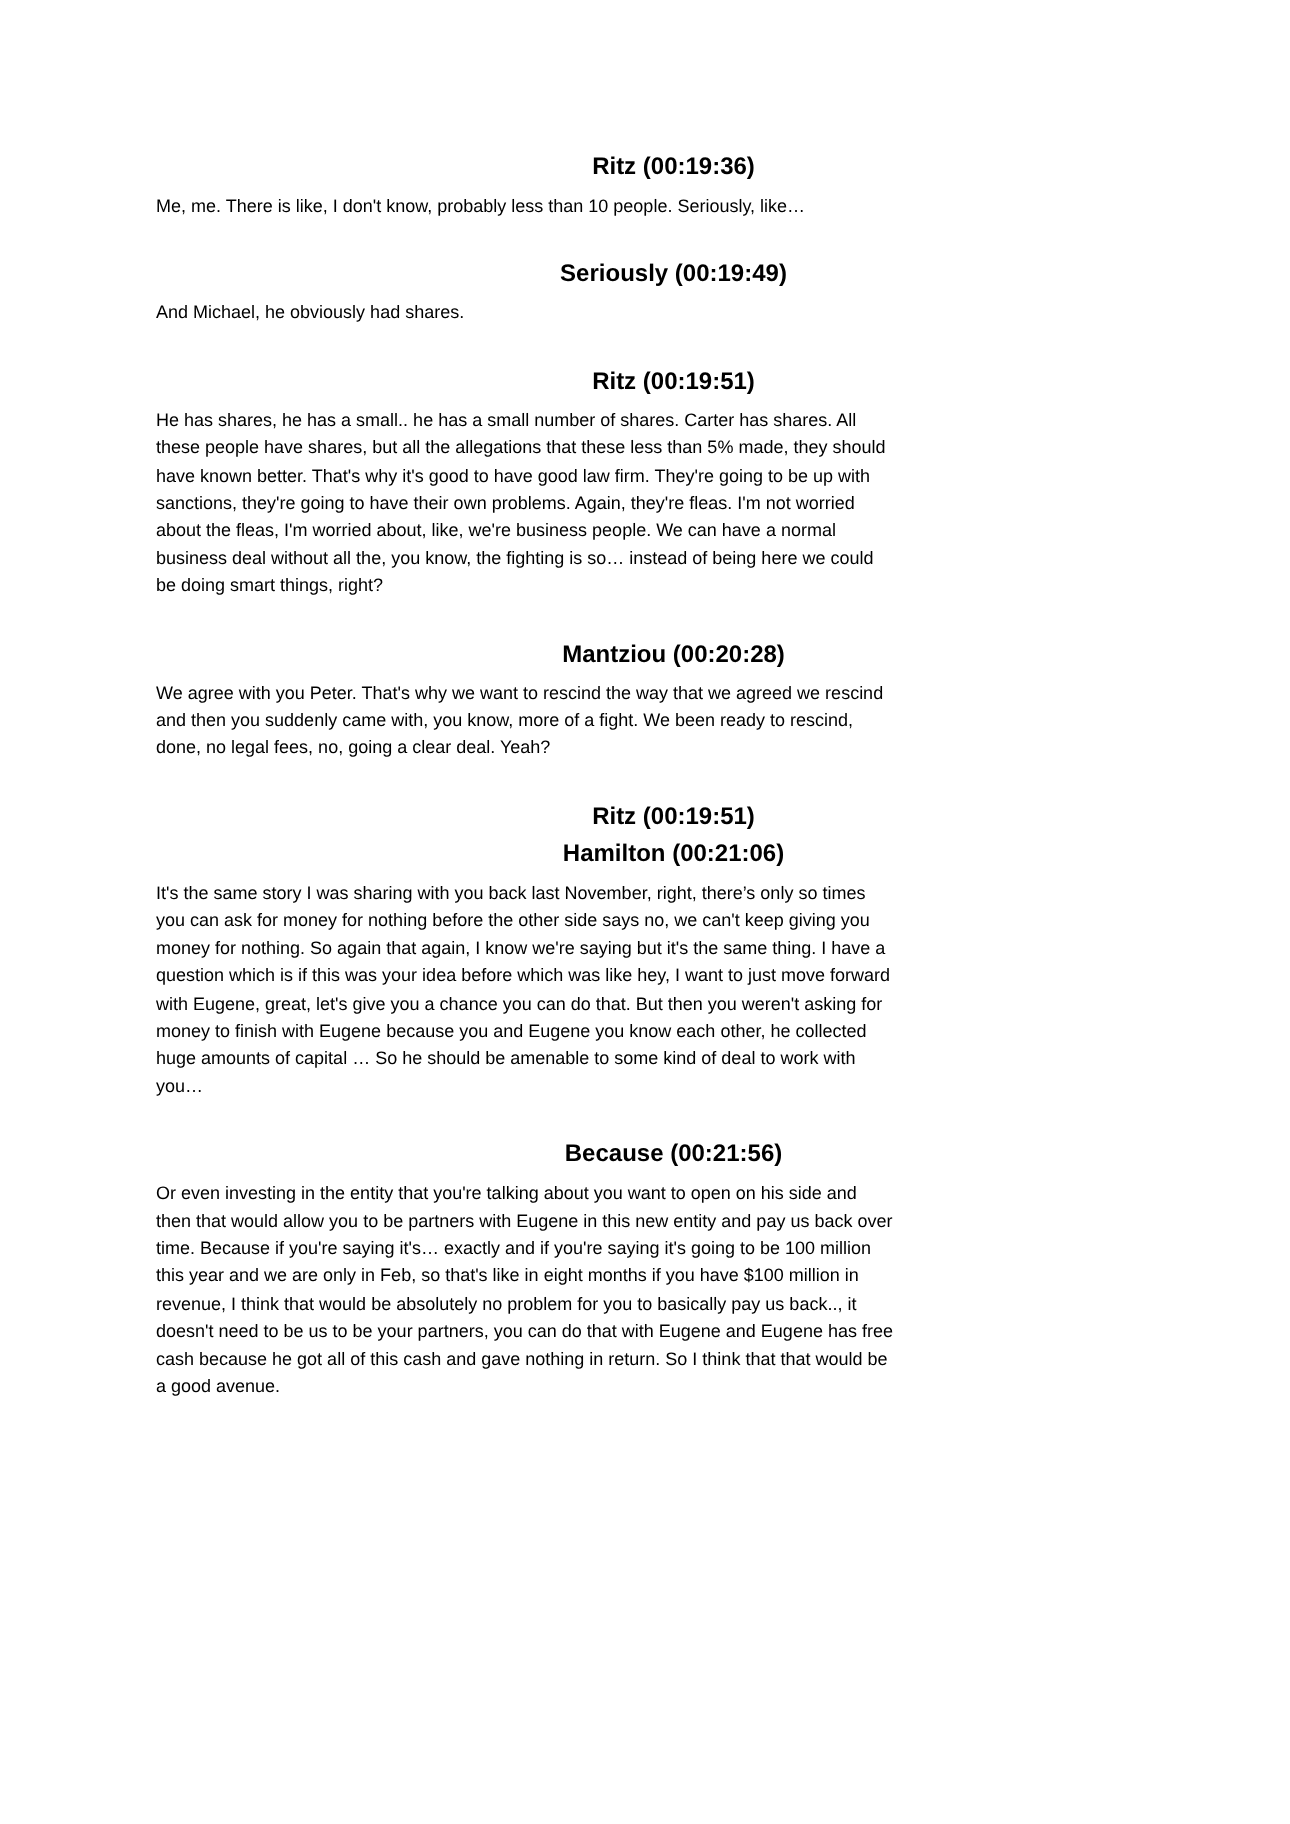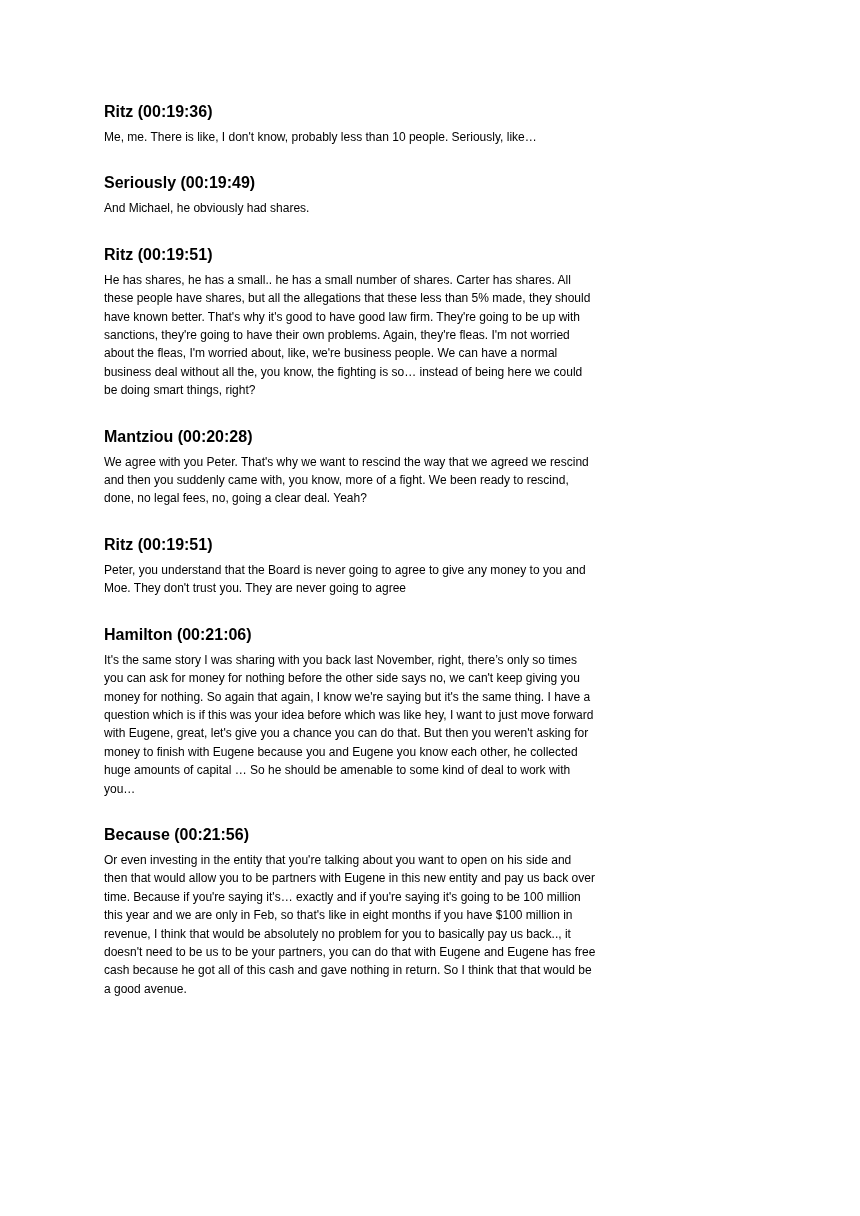--- a/index.html
+++ b/index.html
@@ -25,20 +25,21 @@
     width: 690px;
   }
   .utterance {
     margin: 0;
   }
   .speaker {
     font-size: 16px;
     line-height: 18.4px;
     font-weight: bold;
     margin: 0 0 6.6px 0;
+    text-align: center;
   }
   .speech {
     font-size: 12px;
     line-height: 18.4px;
     font-weight: normal;
     margin: 0 0 28px 0;
     white-space: pre-line;
   }
 </style>
 </head>
@@ -73,22 +74,20 @@
       <p class="speech">We agree with you Peter. That's why we want to rescind the way that we agreed we rescind
 and then you suddenly came with, you know, more of a fight. We been ready to rescind,
 done, no legal fees, no, going a clear deal. Yeah?</p>
     </section>
 
     <section class="utterance">
       <h2 class="speaker">Ritz (00:19:51)</h2>
     </section>
 
     <section class="utterance">
-      <p class="speech">Peter, you understand that the Board is never going to agree to give any money to you and
-Moe. They don't trust you. They are never going to agree</p>
     </section>
 
     <section class="utterance">
       <h2 class="speaker">Hamilton (00:21:06)</h2>
       <p class="speech">It's the same story I was sharing with you back last November, right, there’s only so times
 you can ask for money for nothing before the other side says no, we can't keep giving you
 money for nothing. So again that again, I know we're saying but it's the same thing. I have a
 question which is if this was your idea before which was like hey, I want to just move forward
 with Eugene, great, let's give you a chance you can do that. But then you weren't asking for
 money to finish with Eugene because you and Eugene you know each other, he collected

